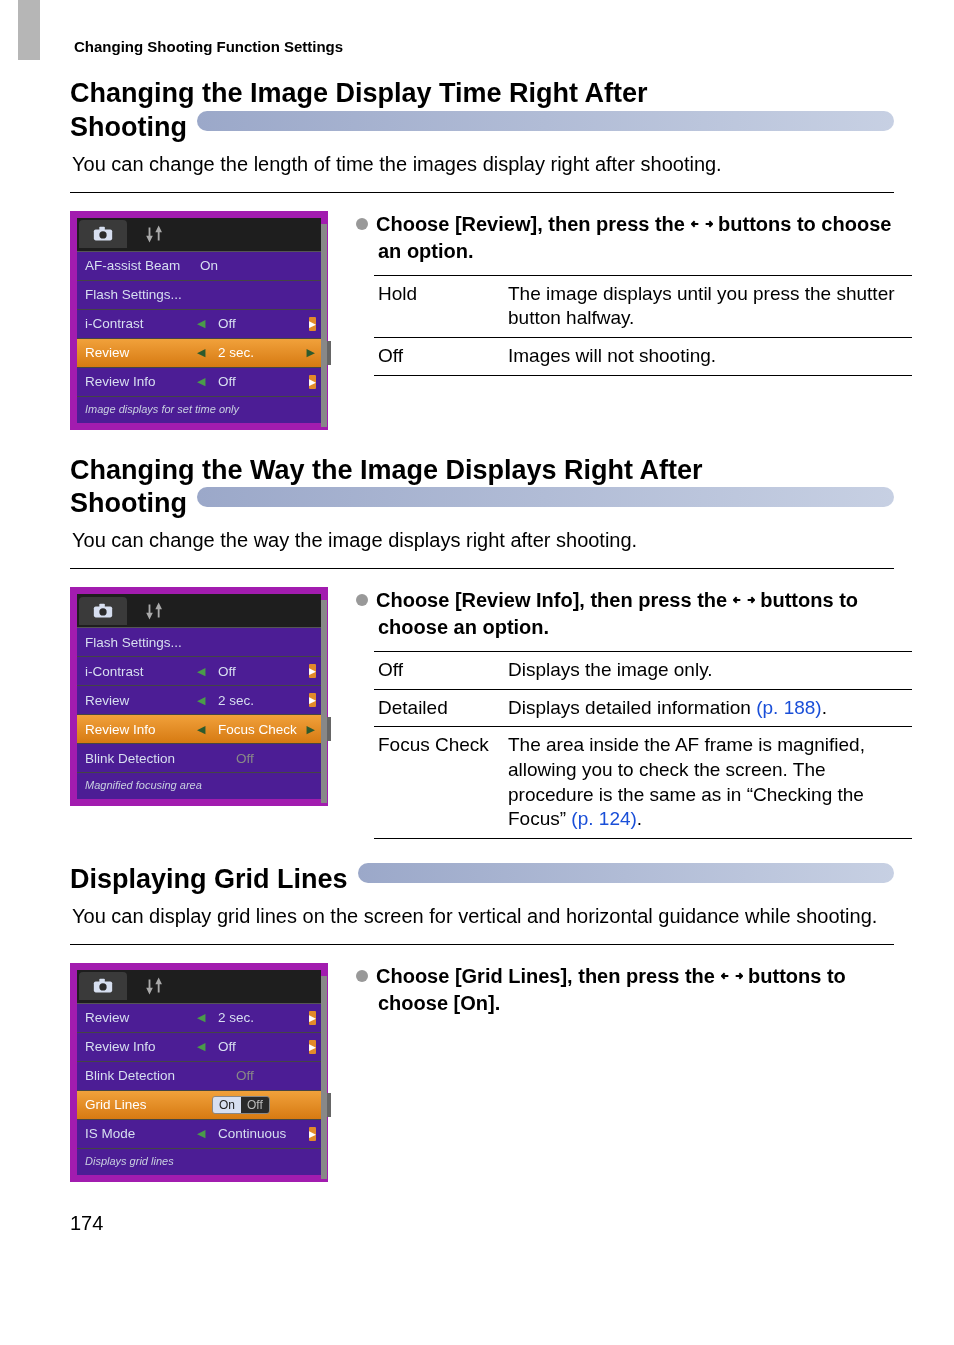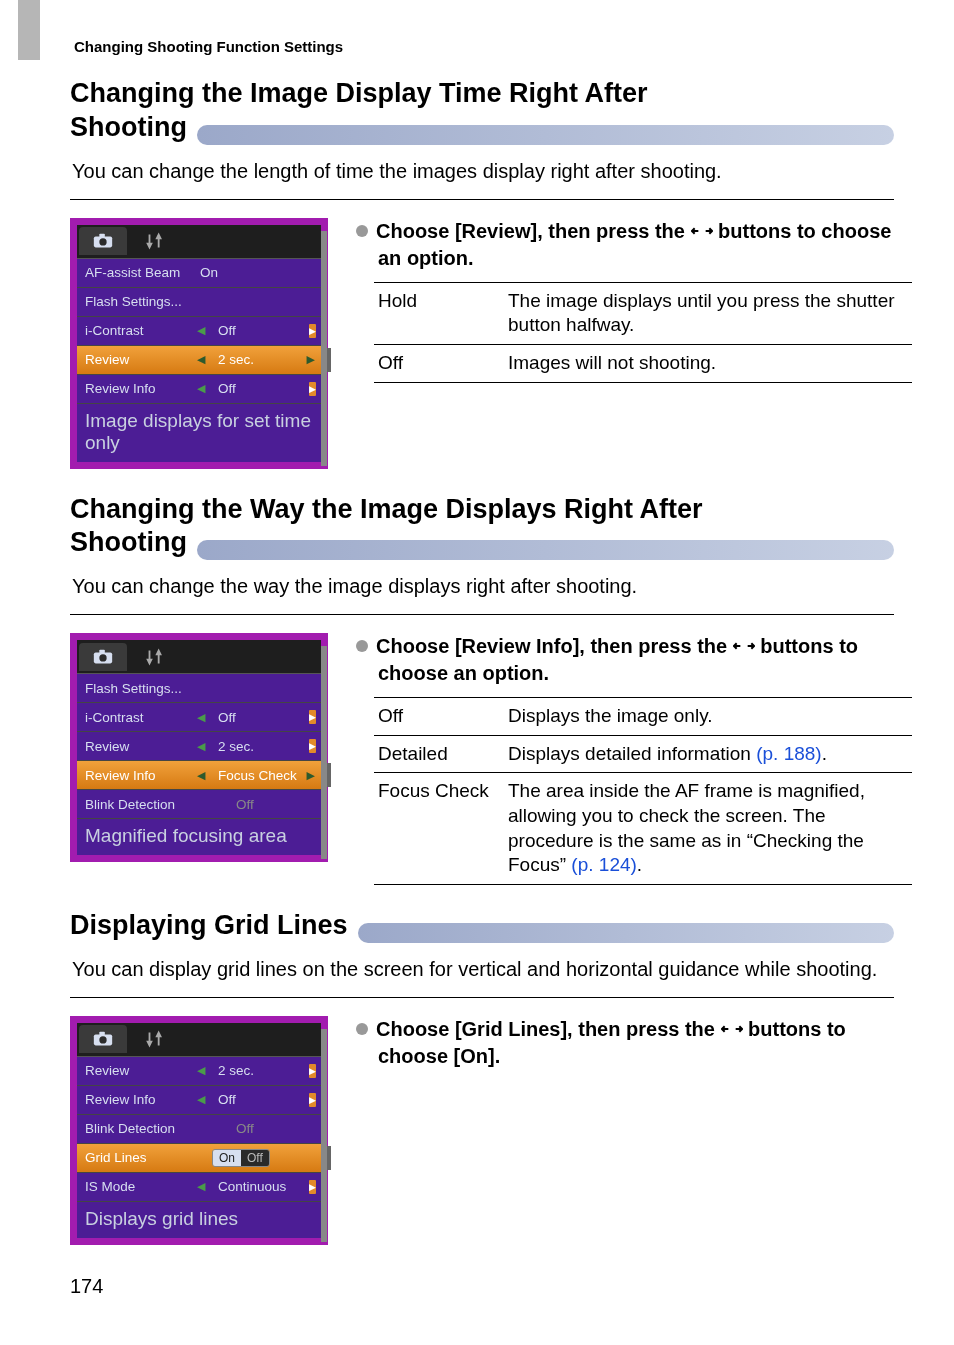--- a/index.html
+++ b/index.html
@@ -30,32 +30,32 @@
   }
   .section-title {
     font-family: Arial Black, Arial, sans-serif;
     font-weight: 900;
     font-size: 27px;
     line-height: 1.25;
     margin-bottom: 6px;
   }
   .title-row {
     display: flex;
-    align-items: flex-end;
+    align-items: flex-start;
     gap: 10px;
   }
   .title-bar {
     flex: 1;
     height: 20px;
     background: linear-gradient(to right, #9ba8c9 0%, #c7d0e3 100%);
     border-radius: 10px;
   }
   .lead {
     font-size: 20px;
-    margin: 13px 2px 14px 2px;
+    margin: 6px 2px 14px 2px;
     line-height: 1.35;
   }
   .divider {
     border: none;
     border-top: 1px solid #000;
     margin: 4px 0 18px 0;
   }
   .content-row {
     display: flex;
     gap: 28px;
@@ -139,21 +139,22 @@
     width: 7px;
     height: 14px;
     background: #e28a2a;
     border-radius: 1px;
     display:flex;align-items:center;justify-content:center;
     color:#fff;font-size:9px;
   }
   .menu-footer {
     padding: 6px 8px 8px 8px;
     color: #c8d0e0;
-    font-size: 19px;
+    font-size: 11px;
+    font-style: italic;
   }
   .seg {
     display: inline-flex;
     border: 1px solid #888;
     border-radius: 3px;
     overflow: hidden;
     font-size: 12px;
     height: 18px;
   }
   .seg span {

